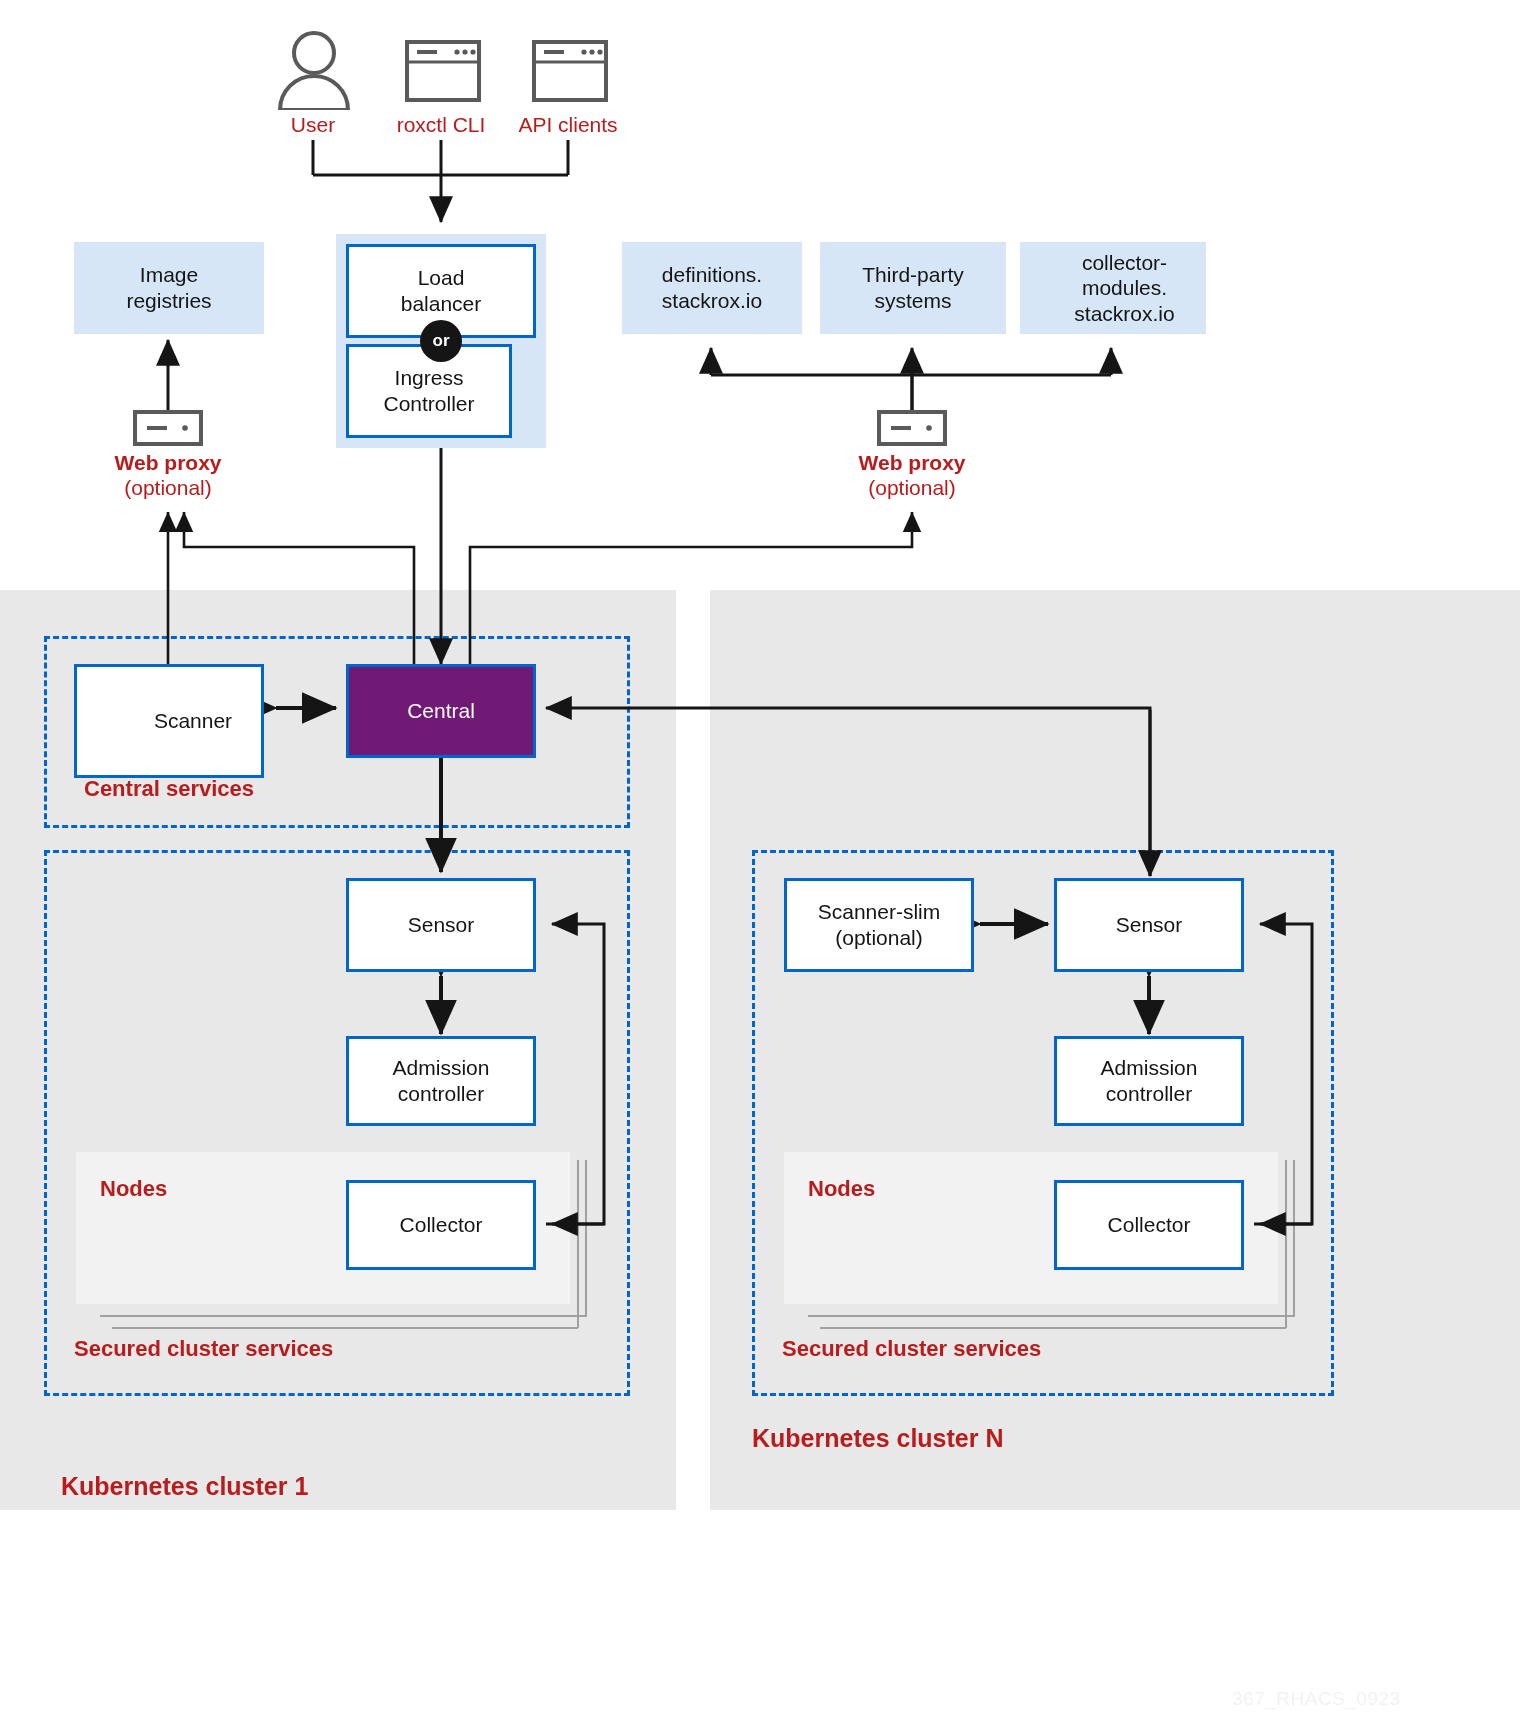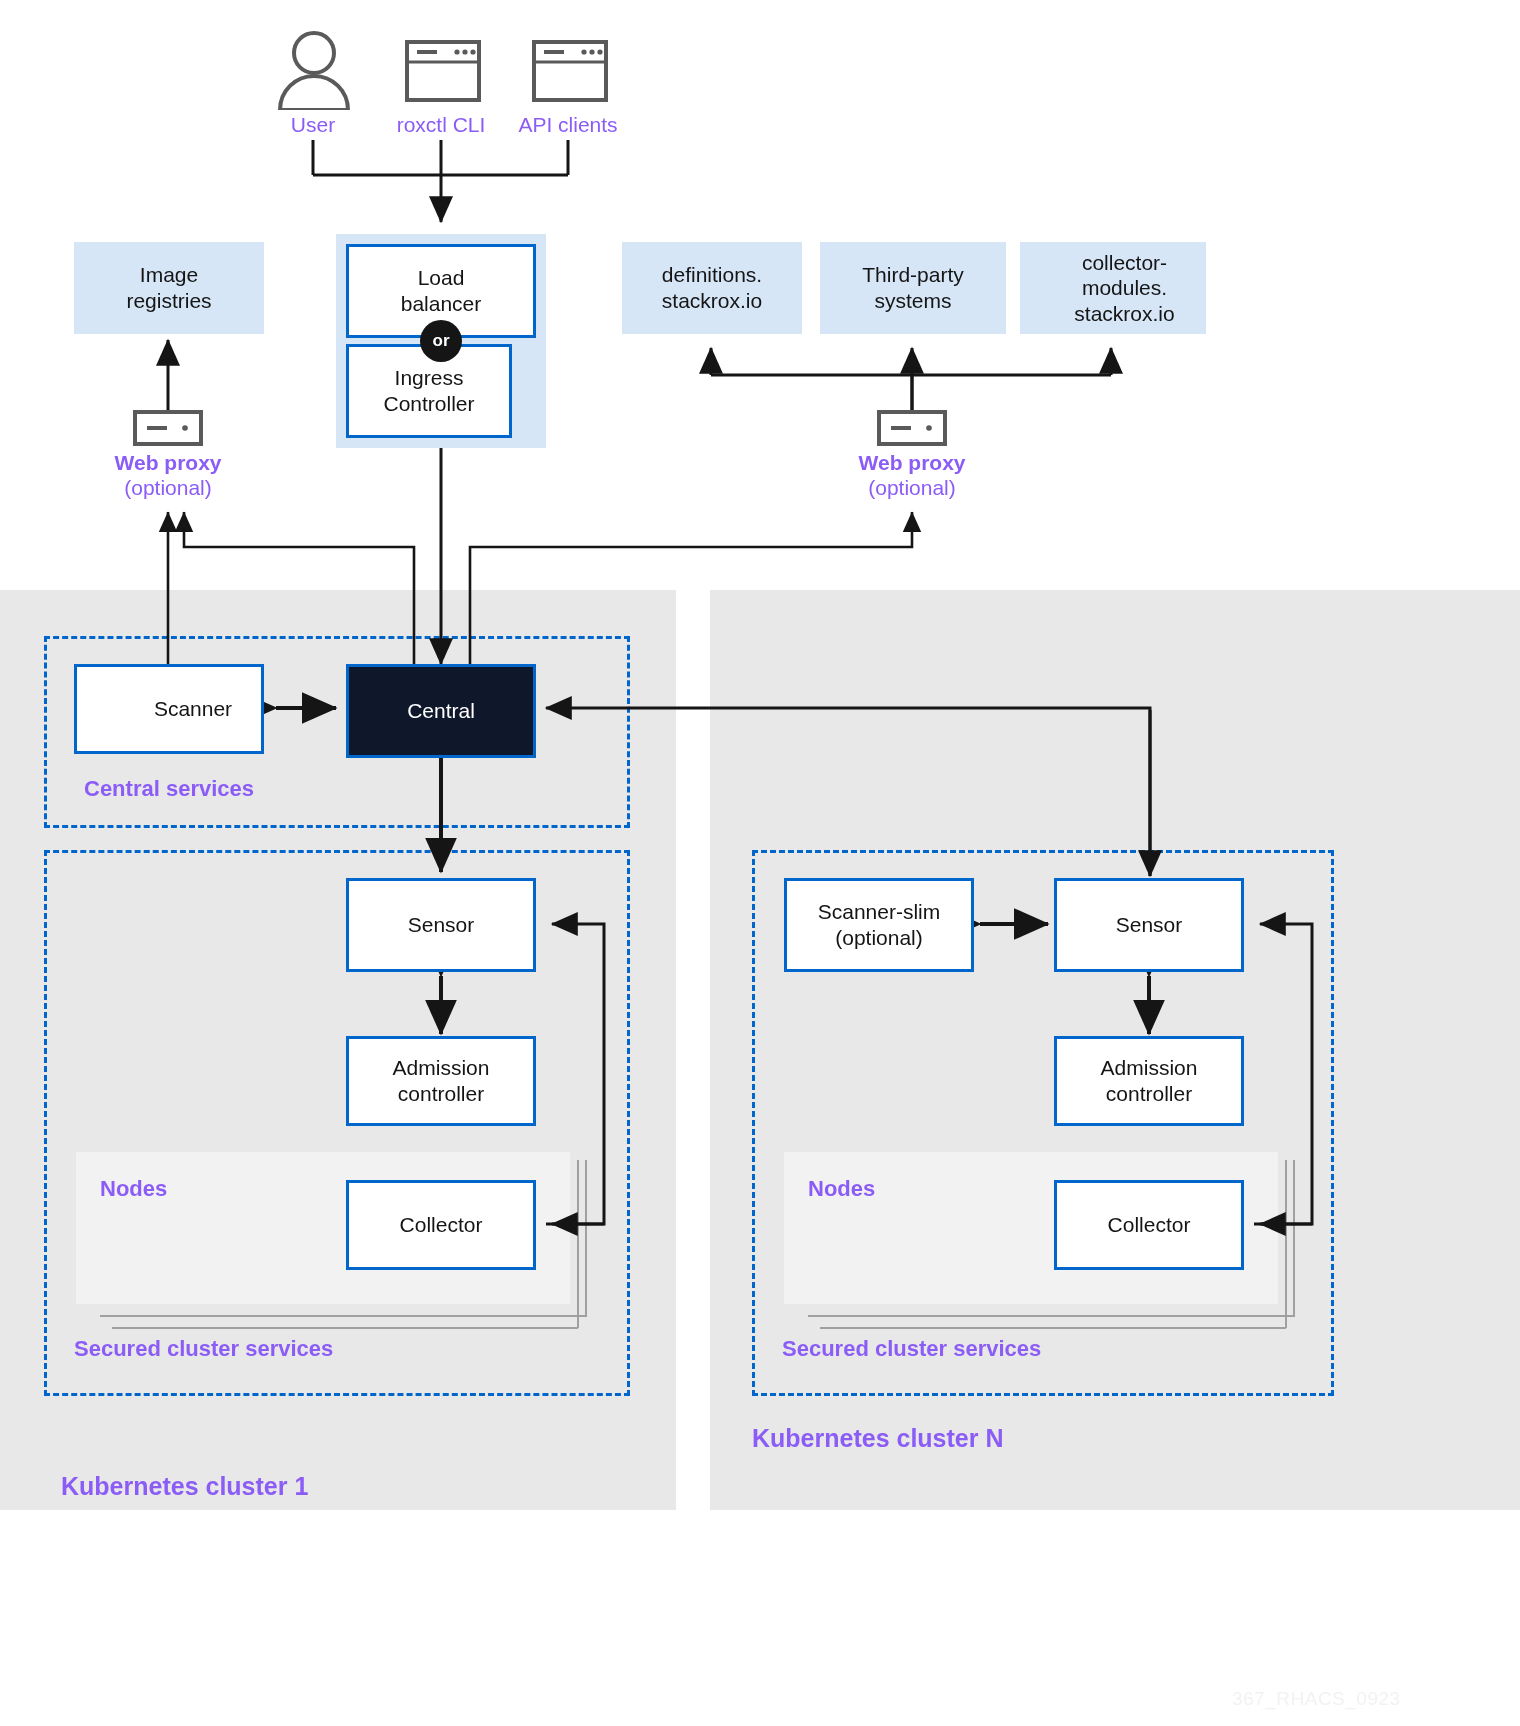--- a/index.html
+++ b/index.html
@@ -10,35 +10,35 @@
   .node{position:absolute;box-sizing:border-box;display:flex;align-items:center;
         justify-content:center;text-align:center;line-height:1.22;}
 
   
   .ext{background:#d6e6f7;color:#151515;font-size:21px;}
 
   
   .wbox{background:#ffffff;border:3px solid #0066cc;color:#151515;font-size:21px;}
 
   
-  .bbox{background:#0f172a;border:3px solid #0066cc;color:#ffffff;font-size:21px;}
+  .bbox{background:#701a75;border:3px solid #0066cc;color:#ffffff;font-size:21px;}
 
   
   .lbwrap{position:absolute;background:#d6e6f7;}
 
   .orbadge{position:absolute;width:42px;height:42px;border-radius:50%;
            background:#151515;color:#fff;font-size:17px;font-weight:bold;
            display:flex;align-items:center;justify-content:center;}
 
   .clusterbg{position:absolute;background:#e8e8e8;}
   .dashbox{position:absolute;box-sizing:border-box;border:3px dashed #0066cc;background:transparent;}
 
   .nodescard{position:absolute;background:#f2f2f2;}
 
-  .lbl{position:absolute;color:#8b5cf6;}
+  .lbl{position:absolute;color:#b91c1c;}
   .lbl-bold{font-weight:bold;font-size:22px;}
   .lbl-plain{font-size:21px;text-align:center;line-height:1.2;}
   .lbl-cluster{font-weight:bold;font-size:25px;}
 
   .iconwrap{position:absolute;}
   .watermark{position:absolute;color:#f2f2f2;font-size:19px;letter-spacing:.5px;}
 </style>
 </head>
 <body>
 
@@ -203,21 +203,21 @@
       <rect x="2" y="2" width="66" height="32" fill="#ffffff" stroke="#5a5a5a" stroke-width="4"></rect>
       <line x1="14" y1="18" x2="34" y2="18" stroke="#5a5a5a" stroke-width="4"></line>
       <circle cx="52" cy="18" r="2.8" fill="#5a5a5a"></circle>
     </svg>
   </div>
   <div class="lbl lbl-plain" style="left:812px;top:450px;width:200px;">
     <div style="font-weight:bold;">Web proxy</div>
     <div>(optional)</div>
   </div>
 
-  <div class="node wbox" style="left:74px;top:664px;width:190px;height:90px;padding-left:48px;">
+  <div class="node wbox" style="left:74px;top:664px;width:190px;height:114px;padding-left:48px;">
     <span>Scanner</span>
   </div>
 
   <div class="node bbox" style="left:346px;top:664px;width:190px;height:94px;">
     <span>Central</span>
   </div>
 
   <div class="lbl lbl-bold" style="left:74px;top:776px;margin-left:10px;">Central services</div>
 
   <div class="node wbox" style="left:346px;top:878px;width:190px;height:94px;">

